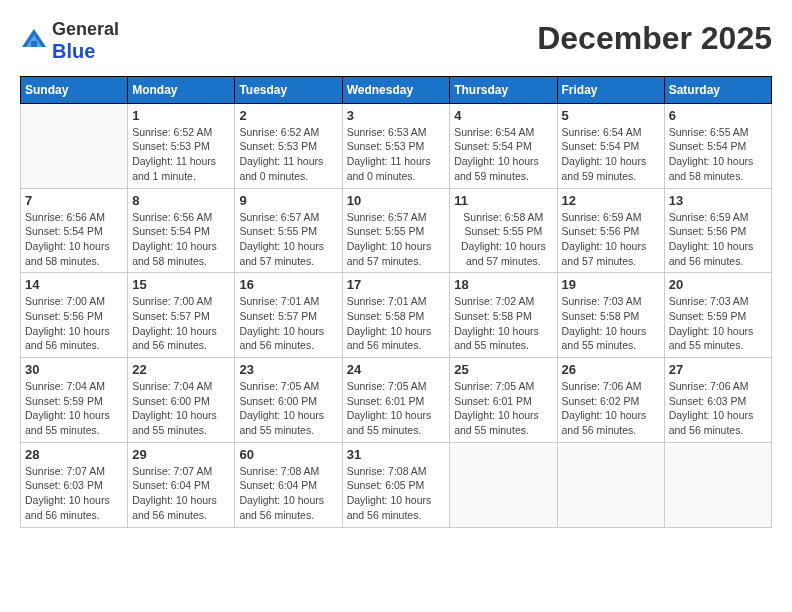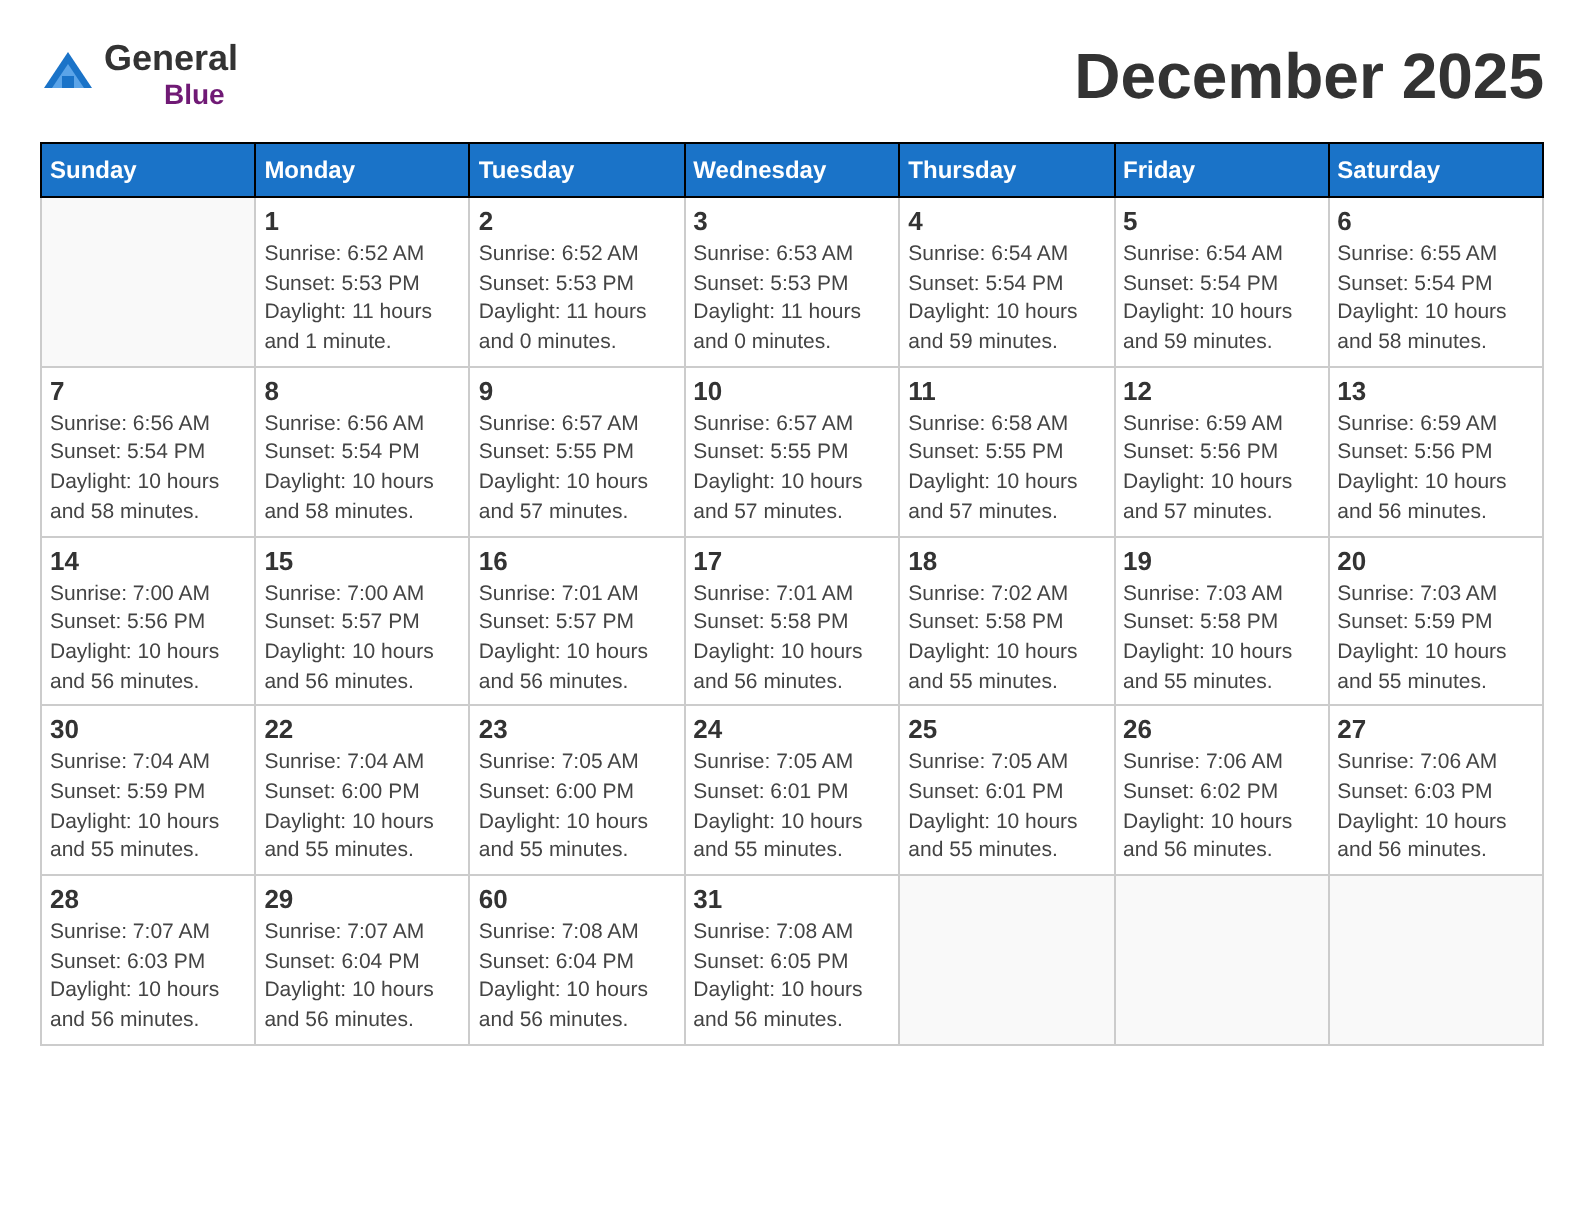--- a/index.html
+++ b/index.html
@@ -30,24 +30,23 @@
       display: flex;
       flex-direction: column;
       line-height: 1.1;
     }
     .logo-general {
       font-size: 18px;
       font-weight: bold;
       color: #333;
     }
     .logo-blue {
-      font-size: 14px;
-      font-weight: bold;
-      color: #701a75;
-      margin-left: 30px;
+      font-size: 20px;
+      font-weight: bold;
+      color: #1d4ed8;
     }
     .logo-icon {
       width: 28px;
       height: 28px;
       margin-right: 4px;
     }
     .title-section {
       text-align: right;
     }
     .month-title {
@@ -200,21 +199,21 @@
           </td>
           <td>
             <span class="day-num">10</span>
             <div class="day-info" style="white-space: pre-line;">Sunrise: 6:57 AM
 Sunset: 5:55 PM
 Daylight: 10 hours
 and 57 minutes.</div>
           </td>
           <td>
             <span class="day-num">11</span>
-            <div class="day-info" style="white-space: pre-line;">Sunrise: 6:58 AM
+            <div class="day-info" style="white-space: pre-line; text-align: center;">Sunrise: 6:58 AM
 Sunset: 5:55 PM
 Daylight: 10 hours
 and 57 minutes.</div>
           </td>
           <td>
             <span class="day-num">12</span>
             <div class="day-info" style="white-space: pre-line;">Sunrise: 6:59 AM
 Sunset: 5:56 PM
 Daylight: 10 hours
 and 57 minutes.</div>

